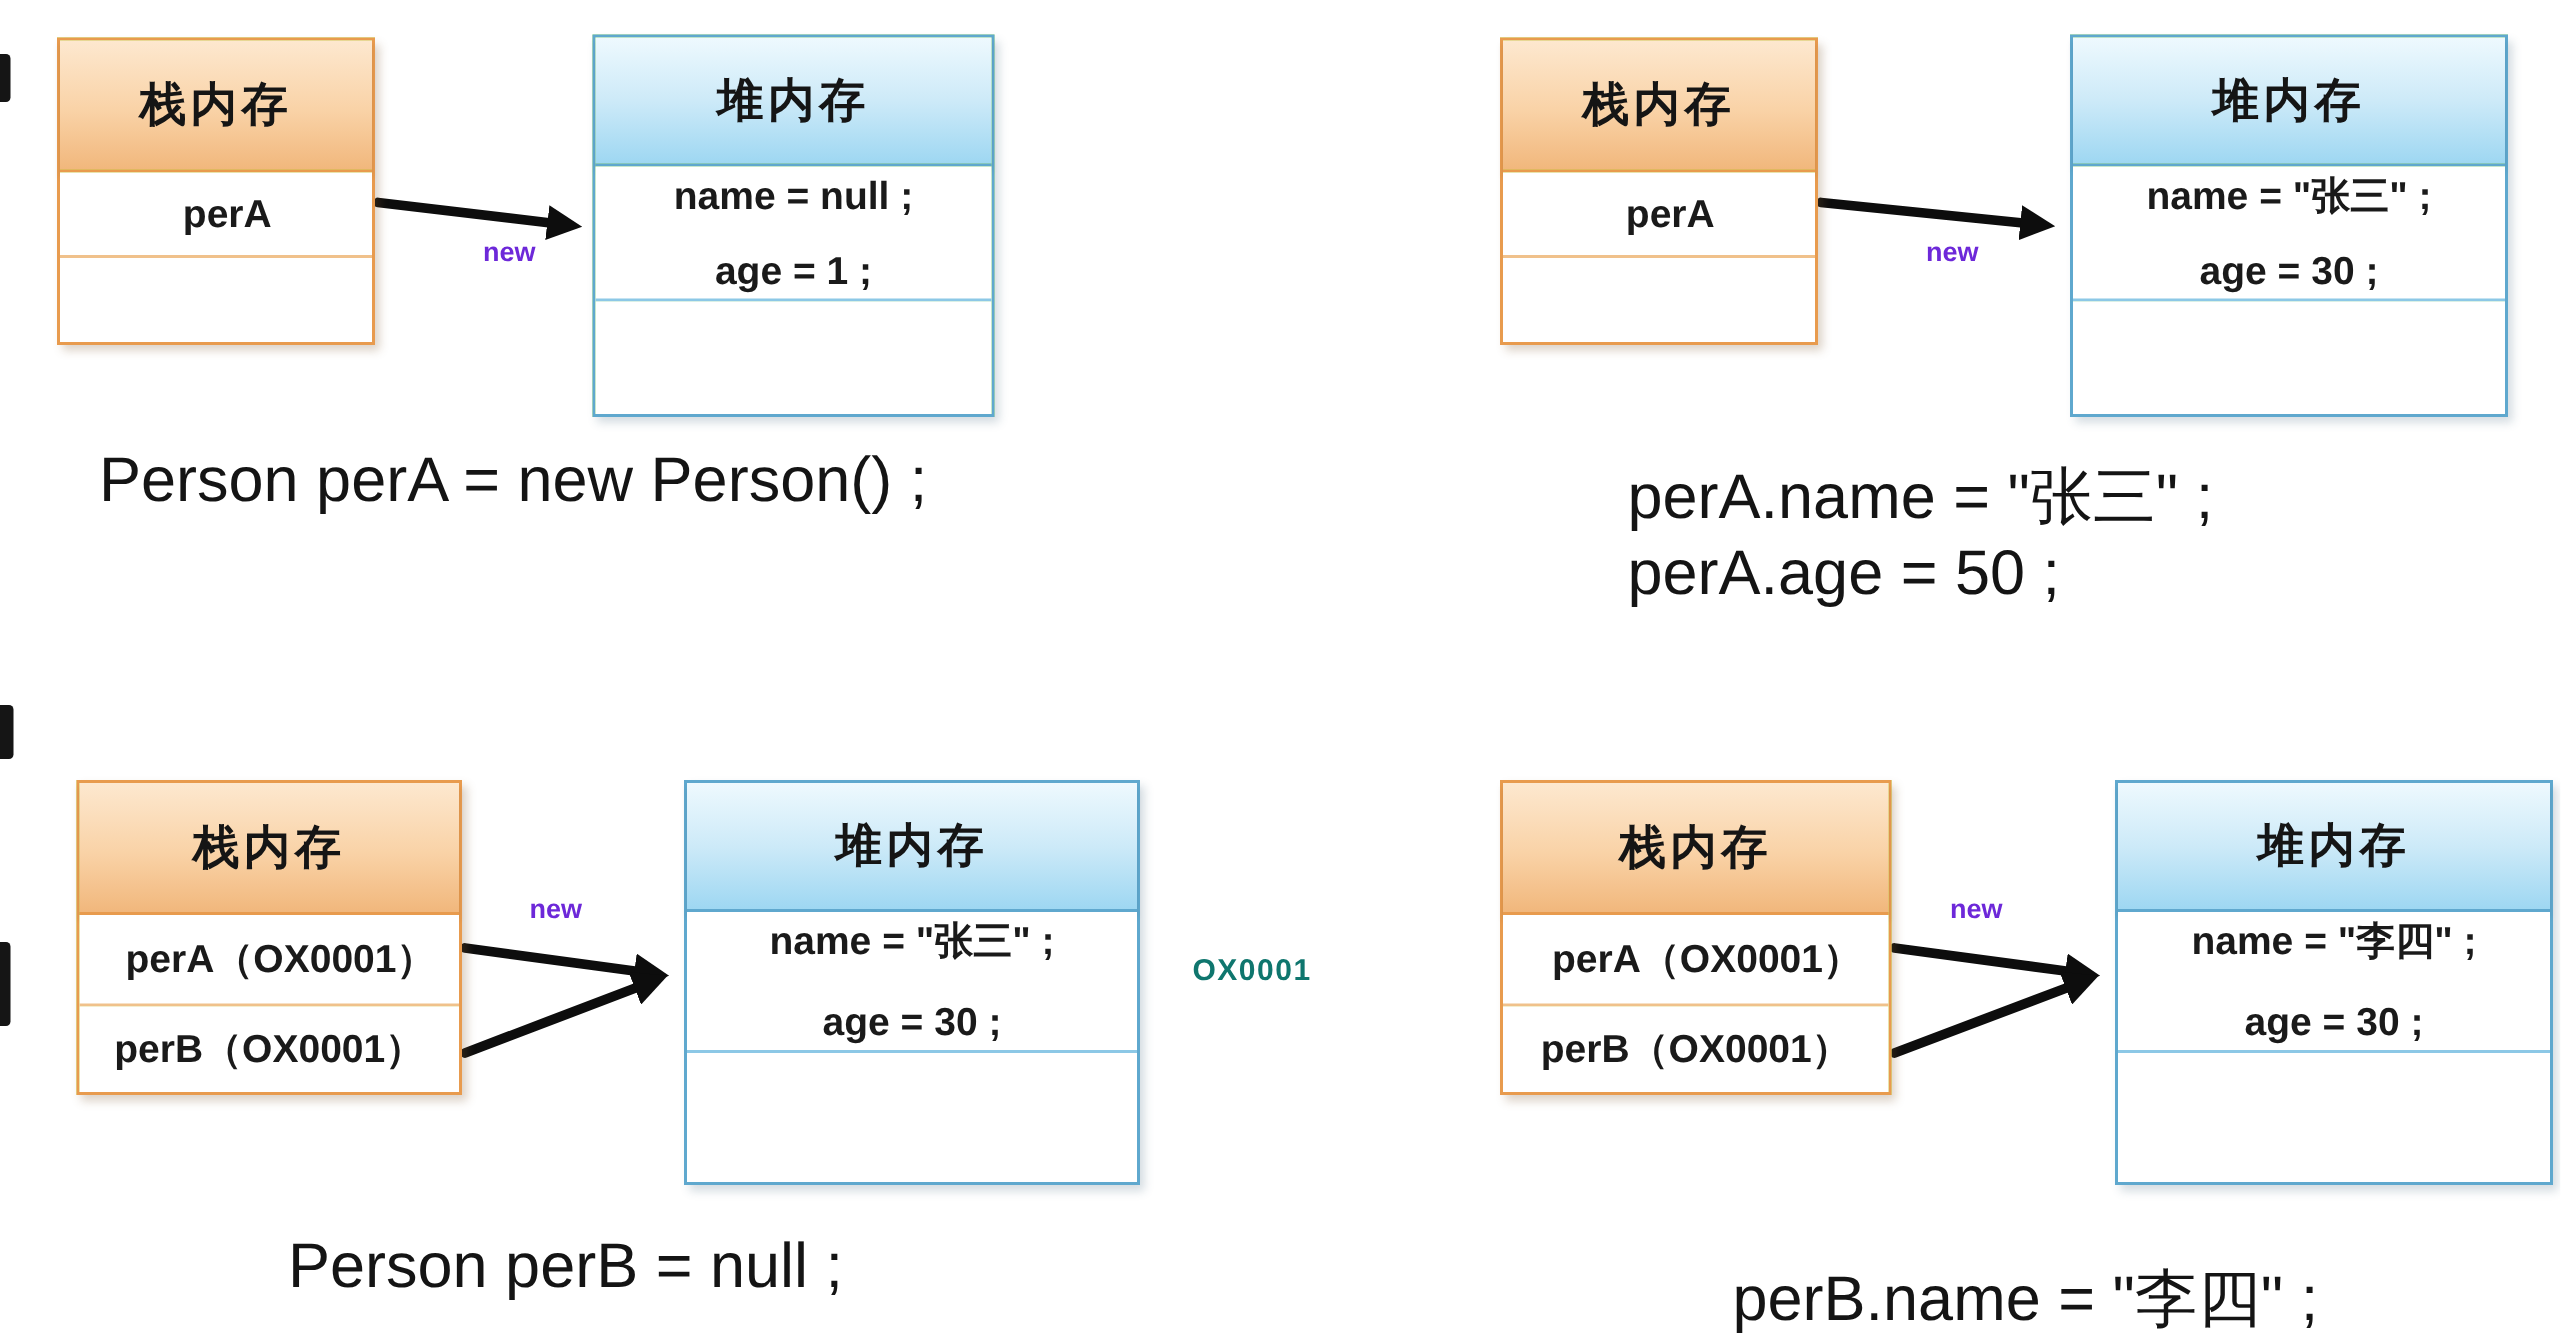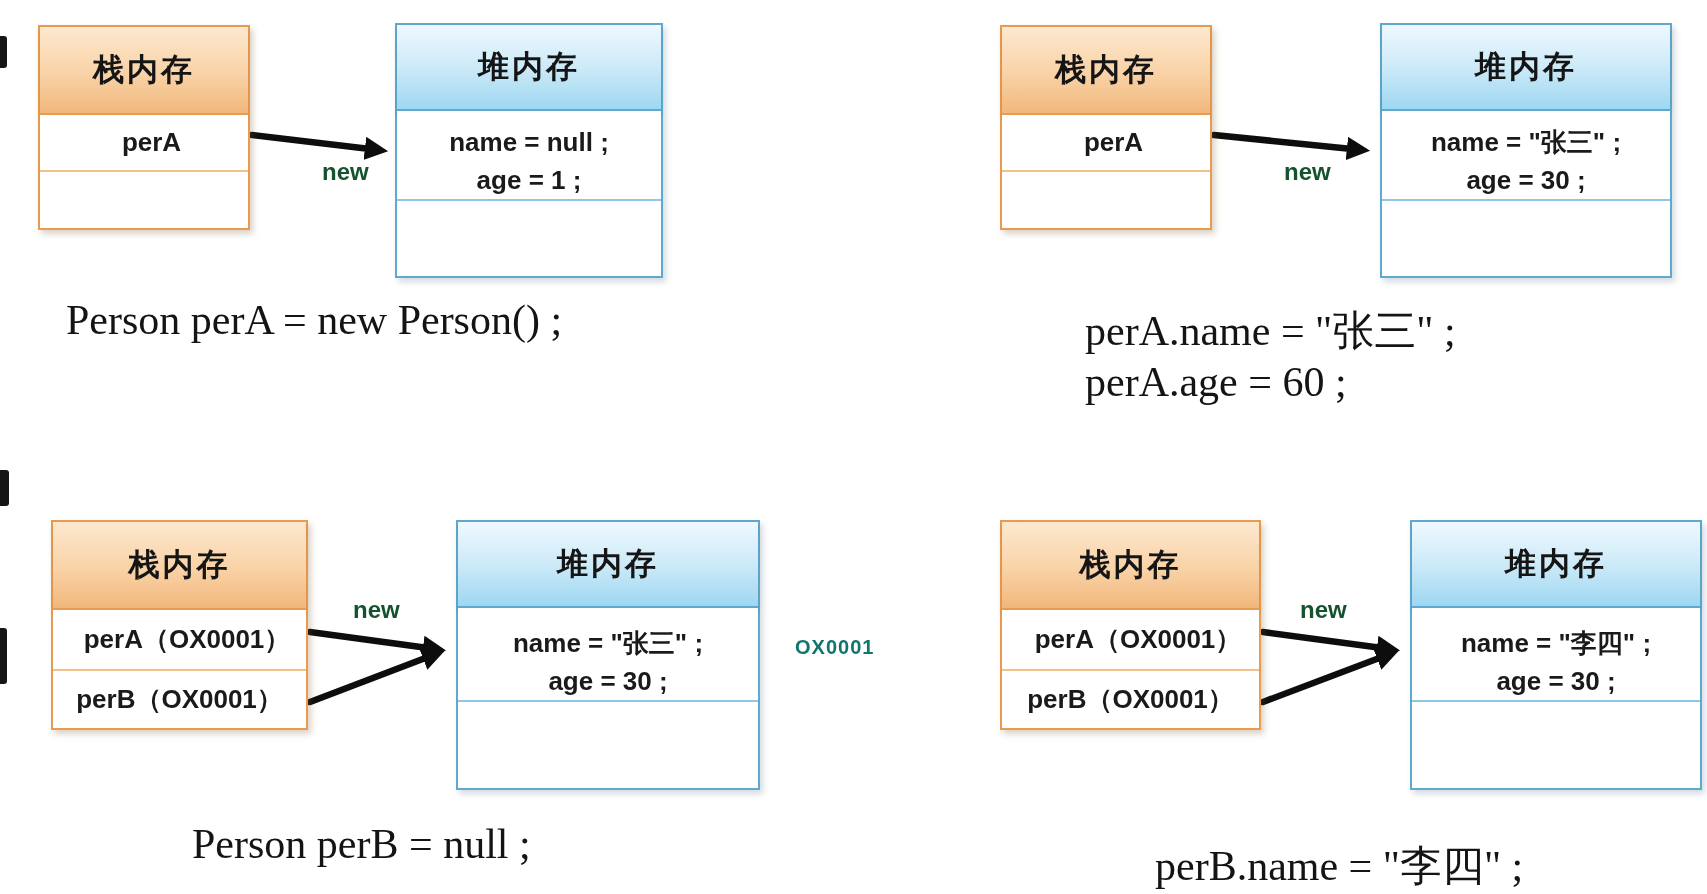--- a/index.html
+++ b/index.html
@@ -13,27 +13,27 @@
   .heapbox{border:2px solid #5fa8ce;box-shadow:3px 4px 6px rgba(60,95,120,.22);}
   .mem-header{
     flex:0 0 auto;display:flex;align-items:center;justify-content:center;
     font-weight:bold;font-size:31px;letter-spacing:3px;color:#151515;
   }
   .stack-header{height:86px;background:linear-gradient(180deg,#fde8cf 0%,#f9d2a6 55%,#f1b77c 100%);border-bottom:2px solid #e89b4e;box-shadow:0 3px 3px rgba(140,100,60,.25);}
   .heap-header{height:84px;background:linear-gradient(180deg,#eef9fe 0%,#cdeaf8 50%,#9ed7f2 100%);border-bottom:2px solid #5fa8ce;box-shadow:0 3px 3px rgba(70,110,140,.25);text-align:right;}
   .mem-row{display:flex;align-items:center;justify-content:center;font-weight:bold;font-size:26px;background:#fff;}
   .stack-row{border-bottom:2px solid #f0c18b;padding-left:15px;}
   .heap-content{
-    display:flex;flex-direction:column;align-items:center;justify-content:flex-end;
+    display:flex;flex-direction:column;align-items:center;justify-content:space-between;
     font-weight:bold;font-size:26px;line-height:38px;border-bottom:2px solid #8cc8e6;background:#fff;
   }
   .fill{flex:1 1 auto;background:#fff;}
-  .new-label{position:absolute;font-weight:bold;font-size:24px;color:#14532d;}
+  .new-label{position:absolute;font-weight:bold;font-size:18px;color:#6d28d9;}
   .addr-label{position:absolute;font-weight:bold;font-size:20px;color:#0f766e;letter-spacing:1px;}
-  .caption{position:absolute;font-size:42px;color:#141414;white-space:nowrap;font-family:Liberation Serif, serif;}
+  .caption{position:absolute;font-size:42px;color:#141414;white-space:nowrap;}
   .arrow-layer{position:absolute;left:0;top:0;width:1707px;height:894px;pointer-events:none;}
   .edge-artifact{position:absolute;left:0;background:#151515;border-radius:0 3px 3px 0;}
 </style>
 </head>
 <body>
 
 <div class="canvas">
 
   <svg class="arrow-layer" viewBox="0 0 1707 894" xmlns="http://www.w3.org/2000/svg">
     <defs>
@@ -78,21 +78,21 @@
     <div class="membox heapbox" style="left:1380px;top:23px;width:292px;height:255px;">
       <div class="mem-header heap-header">堆内存</div>
       <div class="heap-content" style="height:88px;">
         <div>name = "张三" ;</div>
         <div>age = 30 ;</div>
       </div>
       <div class="fill"></div>
     </div>
     <div class="new-label" style="left:1284px;top:158px;">new</div>
     <div class="caption" style="left:1085px;top:303px;">perA.name = "张三" ;</div>
-    <div class="caption" style="left:1085px;top:358px;">perA.age = 60 ;</div>
+    <div class="caption" style="left:1085px;top:358px;">perA.age = 50 ;</div>
   </div>
 
   <div class="panel">
     <div class="membox stackbox" style="left:51px;top:520px;width:257px;height:210px;">
       <div class="mem-header stack-header">栈内存</div>
       <div class="mem-row stack-row" style="height:59px;">perA（OX0001）</div>
       <div class="mem-row" style="flex:1;">perB（OX0001）</div>
     </div>
     <div class="membox heapbox" style="left:456px;top:520px;width:304px;height:270px;">
       <div class="mem-header heap-header">堆内存</div>

